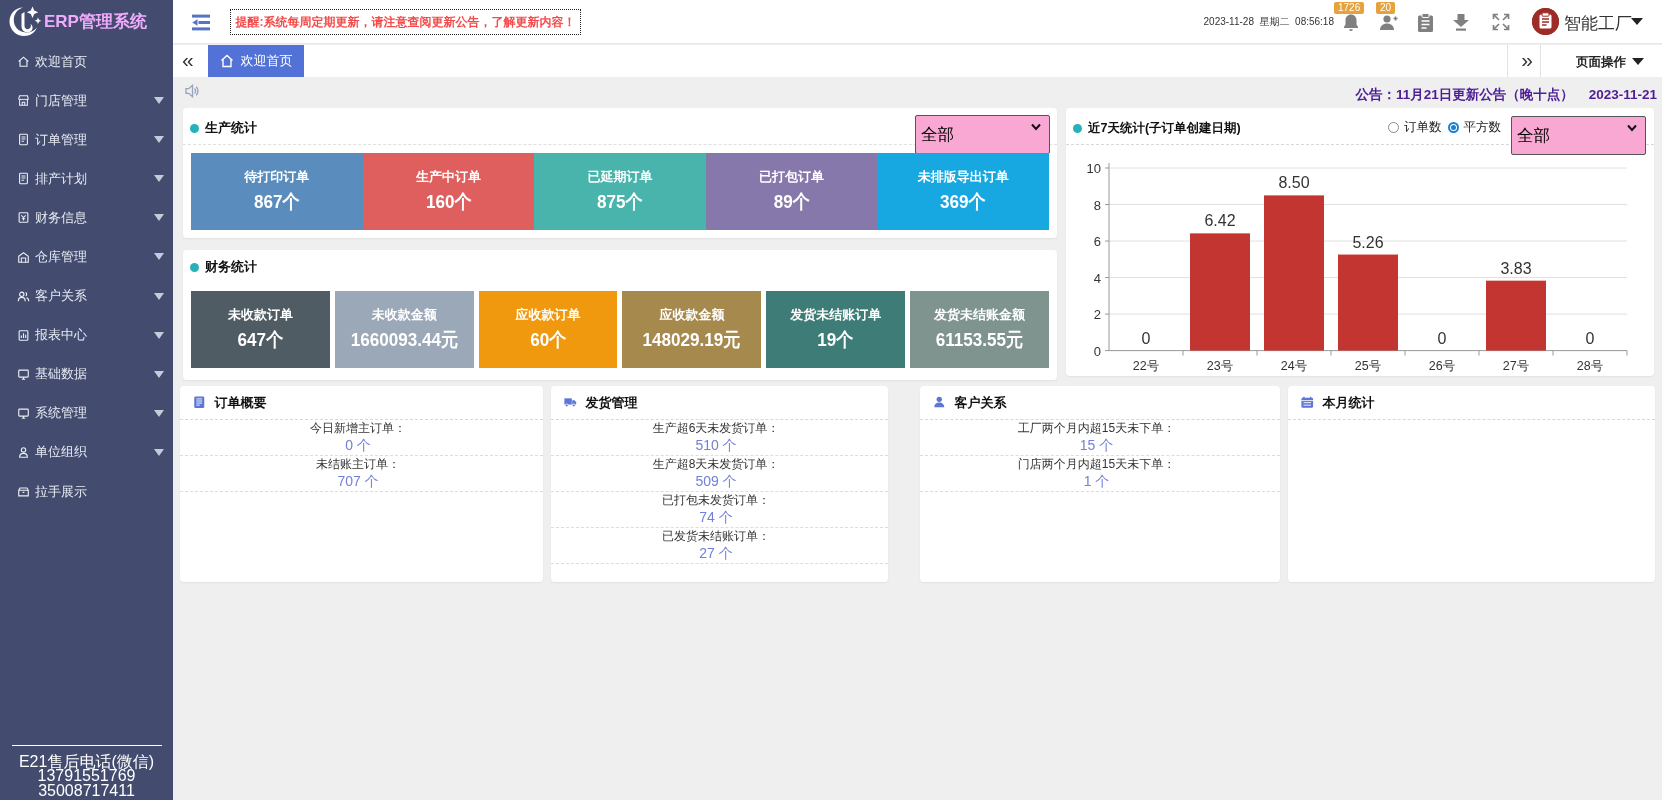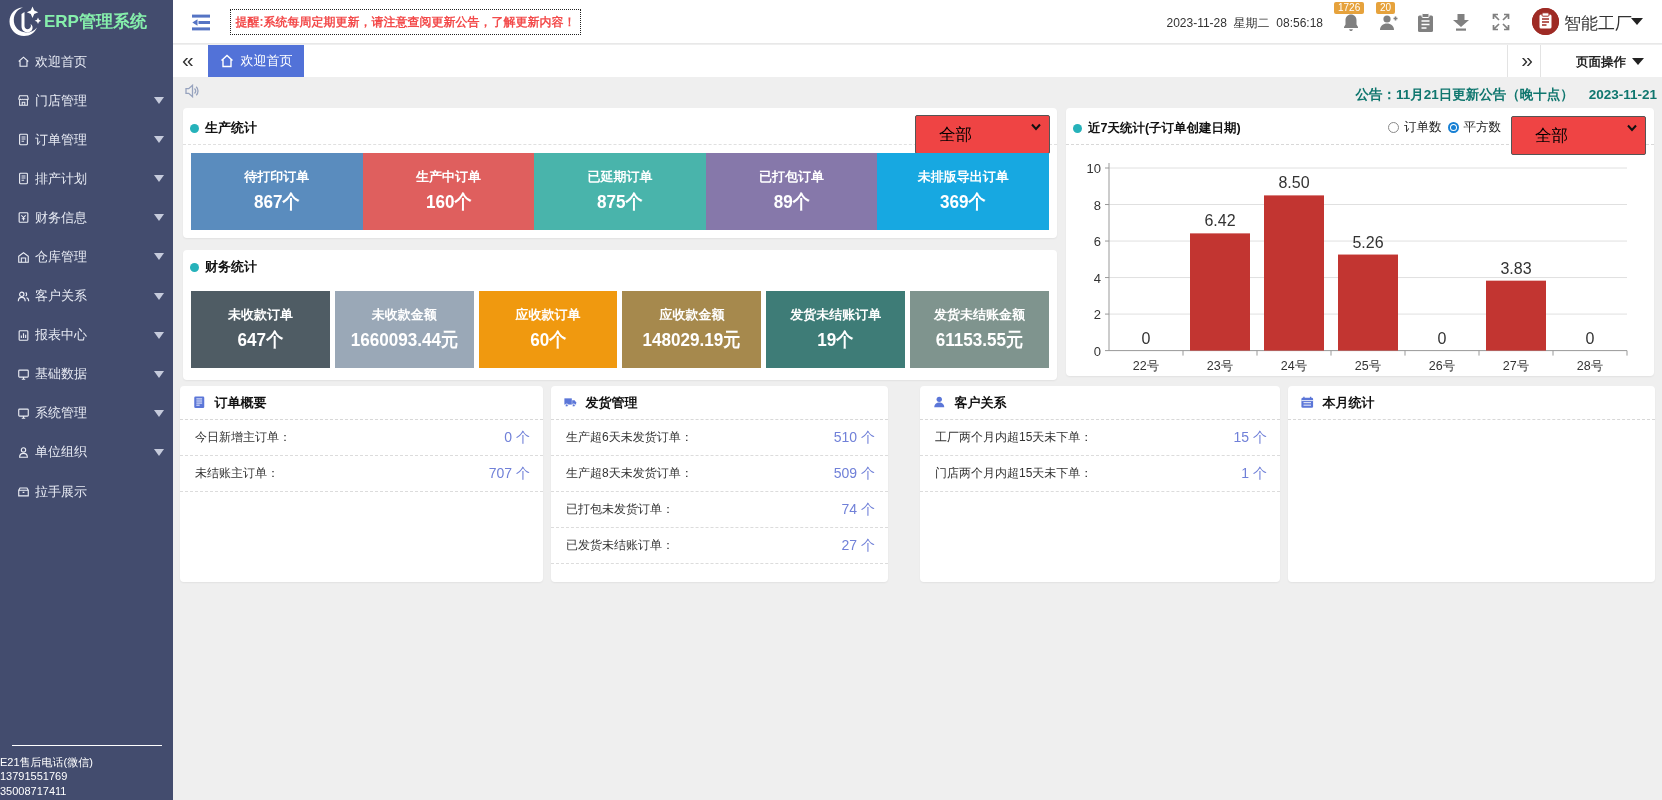--- a/index.html
+++ b/index.html
@@ -2,68 +2,68 @@
 <html><head>
 <meta charset="utf-8">
 <style>
 * { margin:0; padding:0; box-sizing:border-box; }
 html,body { width:1662px; height:800px; overflow:hidden; font-family:"Liberation Sans",sans-serif; background:#efefef; }
 
 
 #sidebar { position:absolute; left:0; top:0; width:173px; height:800px; background:#434c6e; color:#fff; z-index:5; }
 #logo { display:flex; align-items:center; height:42px; padding-left:7px; }
 #logo svg { width:34px; height:34px; margin-top:2px; }
-#logo .t { font-size:17px; font-weight:bold; color:#86efac; margin-left:3px; }
+#logo .t { font-size:17px; font-weight:bold; color:#f0abfc; margin-left:3px; }
 .menu { margin-top:0px; }
 .mitem { position:relative; height:39.1px; display:flex; align-items:center; padding-left:17px; color:#e8ebf4; font-size:13px; }
 .mitem svg { width:13px; height:13px; margin-right:5px; flex:none; }
 .mitem .arr { position:absolute; right:9px; top:16px; width:0; height:0; border-left:5.5px solid transparent; border-right:5.5px solid transparent; border-top:7px solid #c6cbdc; }
-#sfoot { position:absolute; bottom:2px; left:0; width:173px; text-align:left; color:#fff; font-size:11px; line-height:14.5px; }
+#sfoot { position:absolute; bottom:2px; left:0; width:173px; text-align:center; color:#fff; font-size:16px; line-height:14.5px; }
 #sfoot .line { border-top:1px solid #fff; width:150px; margin:0 auto 9px auto; }
 
 
 #topbar { position:absolute; left:173px; top:0; width:1489px; height:44px; background:#fff; border-bottom:1px solid #e8e8e8; }
 #burger { position:absolute; left:19px; top:14px; }
 #notice { position:absolute; left:57px; top:9px; width:351px; height:26px; border:1px dotted #222; display:flex; align-items:center; justify-content:center; color:#f34b4b; font-size:12px; font-weight:bold; white-space:nowrap; }
-#dt { position:absolute; right:339px; top:15px; font-size:12px; color:#333;text-align:center; }
+#dt { position:absolute; right:328px; top:15px; font-size:10px; color:#333;text-align:center; }
 .topicon { position:absolute; top:13px; color:#808080; }
 .badge { position:absolute; background:#e6a23c; color:#fff; font-size:10px; line-height:12px; padding:0 4px; border-radius:2px; top:2px; }
 #avatar { position:absolute; right:103px; top:8px; width:27px; height:27px; border-radius:50%; background:#9e2b25; }
 #uname { position:absolute; right:30px; top:12px; font-size:17px; color:#333; }
 #ucaret { position:absolute; right:19px; top:18px; width:0; height:0; border-left:6px solid transparent; border-right:6px solid transparent; border-top:7px solid #222; }
 
 
 #tabbar { position:absolute; left:173px; top:45px; width:1489px; height:32px; background:#fff; }
 #tabL { position:absolute; left:9px; top:3px; font-size:21px; color:#333; }
 #tab1 { position:absolute; left:35px; top:0px; width:96px; height:32px; background:#5272d8; color:#fff; font-size:13px; display:flex; align-items:center; justify-content:center; }
 #tab1 svg { width:14px; height:14px; margin-right:7px; }
 #tabsepL { position:absolute; right:154px; top:0; height:32px; border-left:1px solid #e3e3e3; }
 #tabsepR { position:absolute; right:121px; top:0; height:32px; border-left:1px solid #e3e3e3; }
 #tabR { position:absolute; right:129px; top:3px; font-size:21px; color:#333; }
 #pageop { position:absolute; right:36px; top:9px; font-size:12.5px; color:#222; font-weight:bold; }
 #pcaret { position:absolute; right:18px; top:13px; width:0; height:0; border-left:6px solid transparent; border-right:6px solid transparent; border-top:7px solid #222; }
 
 
 #content { position:absolute; left:173px; top:77px; width:1489px; height:723px; background:#efefef; }
-#annc { position:absolute; right:5px; top:9px; font-size:13.5px; font-weight:bold; color:#0f766e; }
+#annc { position:absolute; right:5px; top:9px; font-size:13.5px; font-weight:bold; color:#4c1d95; }
 .panel { position:absolute; background:#fff; border-radius:4px; box-shadow:0 1px 2px rgba(0,0,0,0.06); }
 .ptitle { display:flex; align-items:center; font-size:13px; font-weight:bold; color:#111; }
 .dot { width:9px; height:9px; border-radius:50%; background:#26b2ba; margin-right:6px; }
 .cards { position:absolute; left:8px; right:8px; display:flex; }
 .card { flex:1; color:#fff; text-align:center; display:flex; flex-direction:column; justify-content:center; }
 .card .l1 { font-size:13px; font-weight:bold; margin-bottom:3px; }
 .card .l2 { font-size:19px; font-weight:bold; transform:scaleX(0.9); white-space:nowrap; }
-.sel { position:absolute; height:39px; background:#ef4444; border:1px solid #555; border-radius:2px; font-size:16.5px; color:#000; display:flex; align-items:center; padding-left:23px; }
+.sel { position:absolute; height:39px; background:#f9a8d4; border:1px solid #555; border-radius:2px; font-size:16.5px; color:#000; display:flex; align-items:center; padding-left:5px; }
 .sel .sarr { position:absolute; right:8px; top:7px; width:10px; height:8px; border:none; }
 
 
 .bp { position:absolute; top:309px; height:196px; }
 .bph { display:flex; align-items:center; height:34px; padding-left:13px; font-size:13px; font-weight:bold; color:#111; border-bottom:1px dashed #d8d8d8; }
 .bph svg { width:12.5px; height:12.5px; margin-right:9px; }
-.brow { display:flex; align-items:center; justify-content:space-between; height:36px; padding:0 13px 0 15px; border-bottom:1px dashed #dcdcdc; font-size:12px; color:#333; }
+.brow { display:flex; align-items:center; justify-content:space-between; height:36px; padding:0 13px 0 6px; border-bottom:1px dashed #dcdcdc; font-size:12px; color:#333;flex-direction:column; }
 .brow .v { font-size:14px; }
 .brow .v { color:#7080d8; }
 </style>
 </head>
 <body>
 
 <div id="sidebar">
   <div id="logo">
     <svg viewBox="0 0 34 34">
       <path d="M16 2.5 C8 2.5 2.5 9 2.5 16.5 C2.5 25 9.5 31 17 31 C23 31 28 27.5 30 22.5 C27 26 23 27.8 19 27.5 C11.5 27 6.5 21.5 6.8 14.5 C7 8.5 11 4 16 2.5 Z" fill="#fff"></path>

